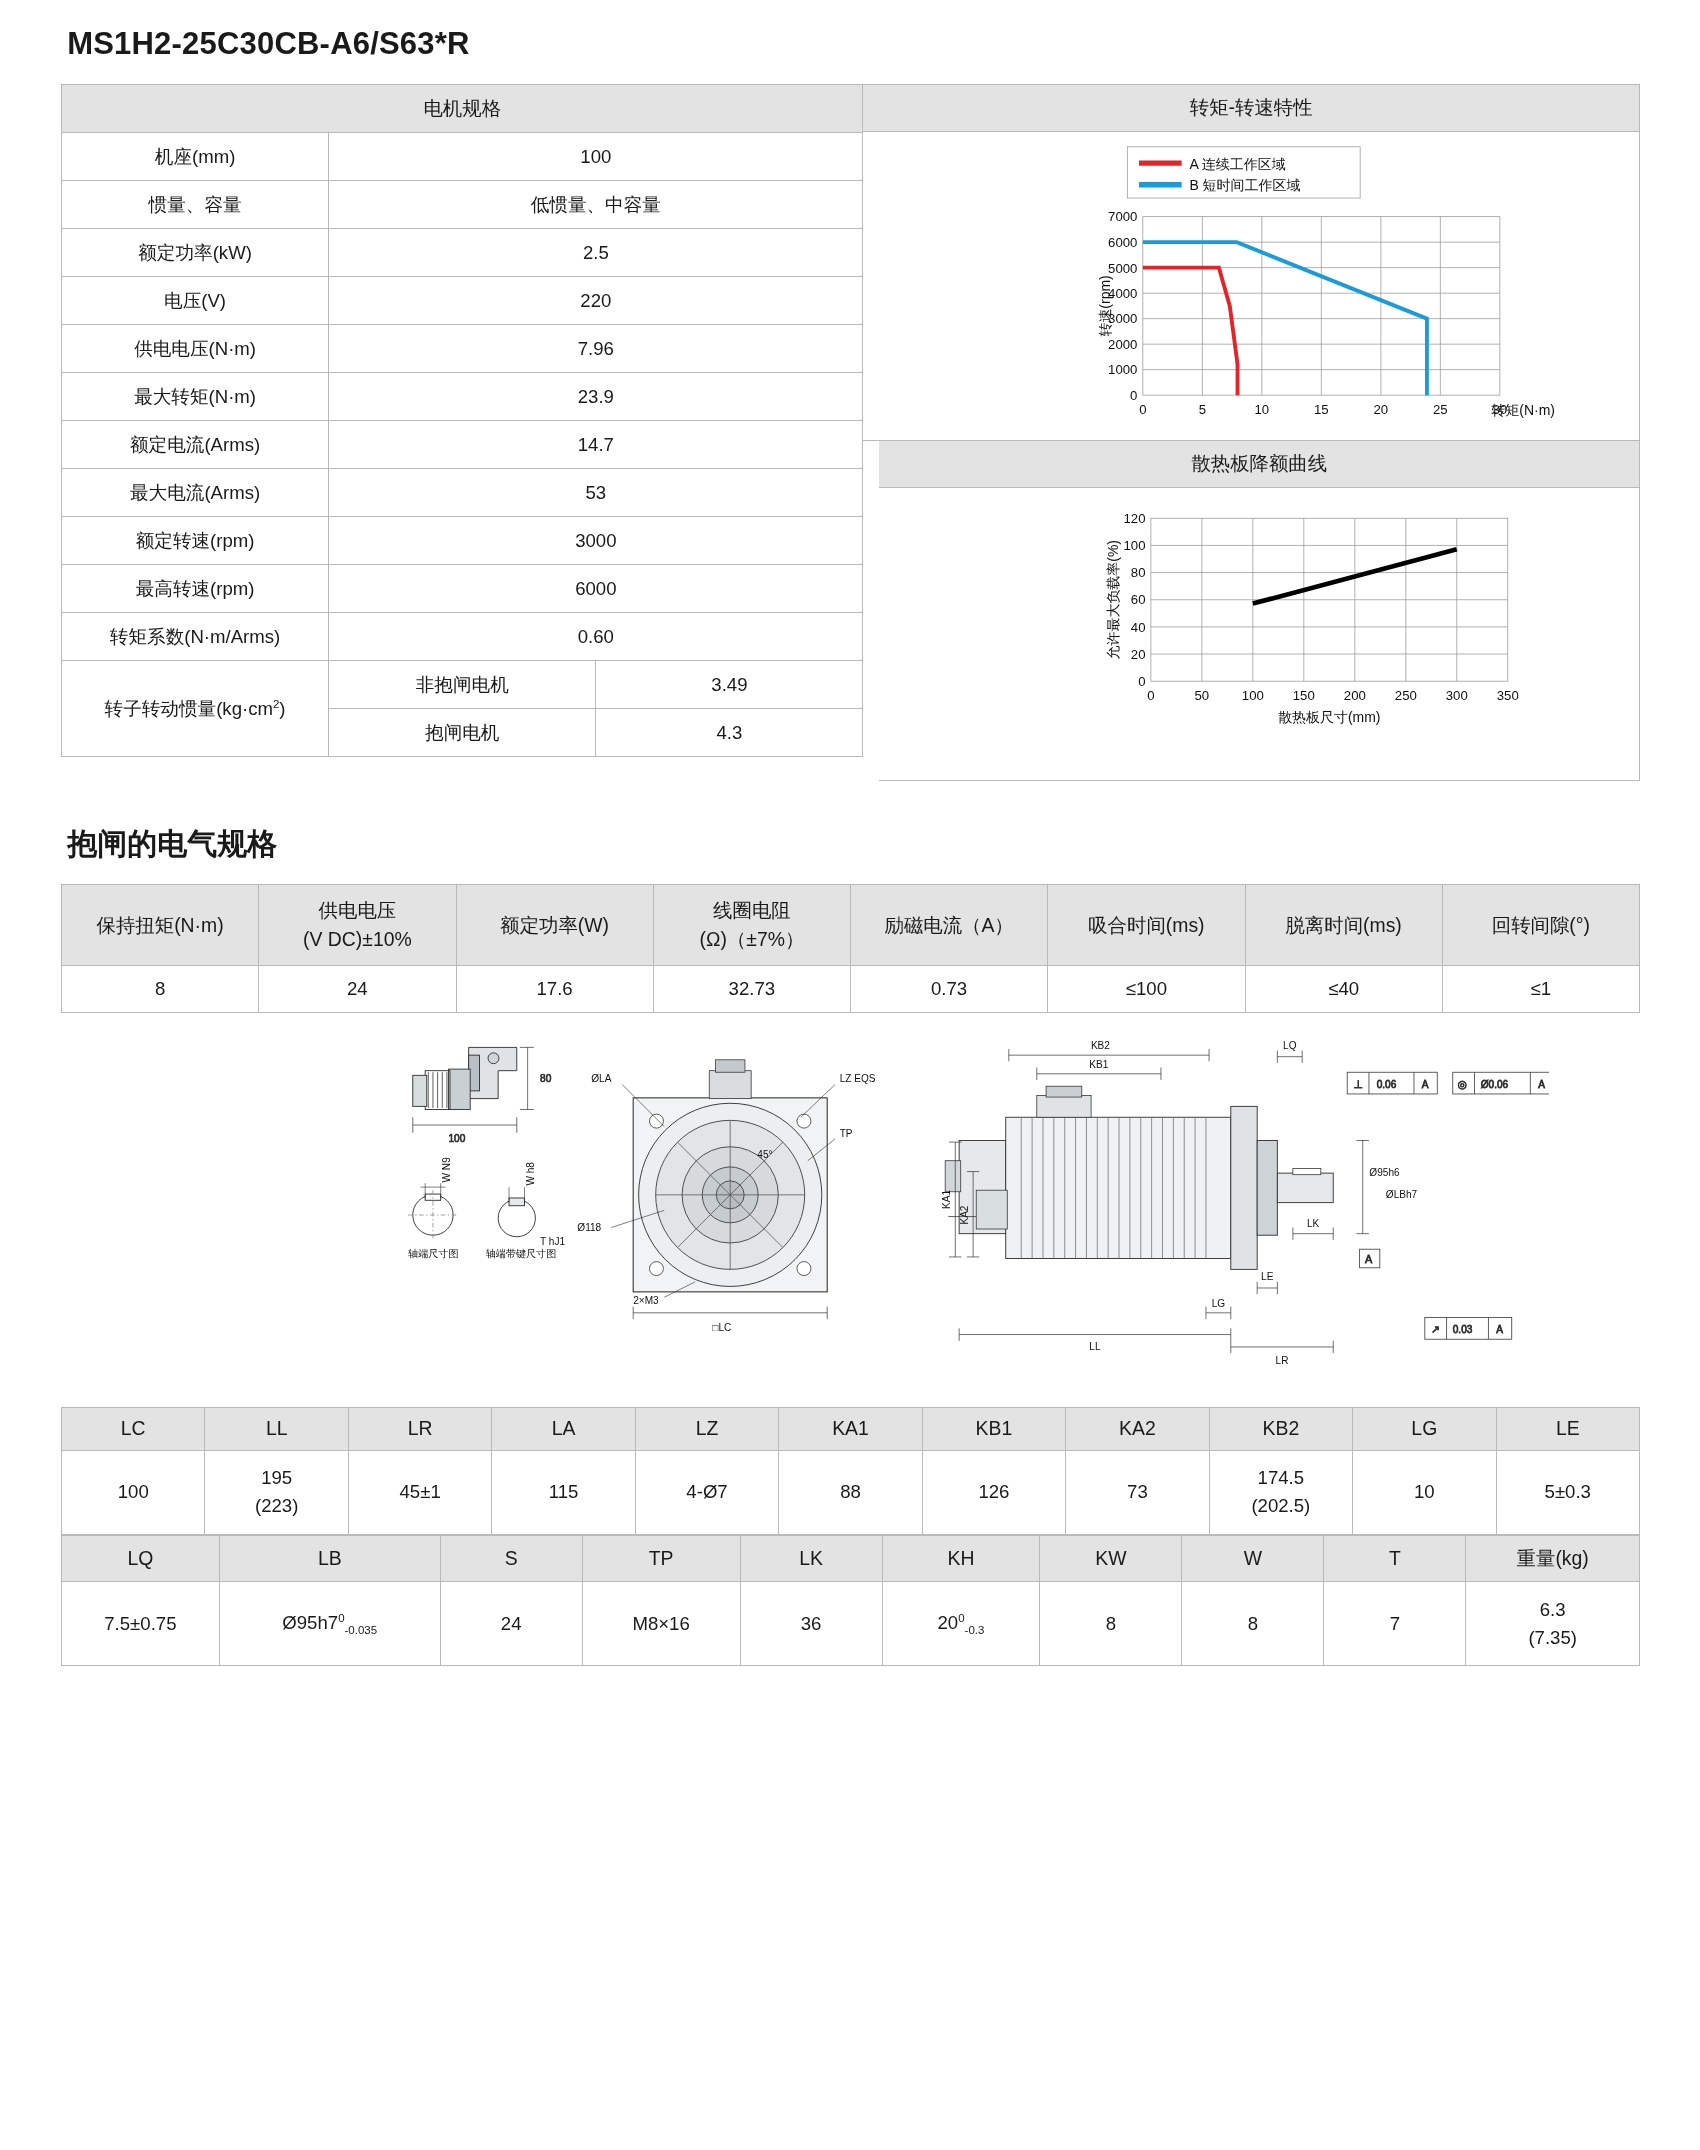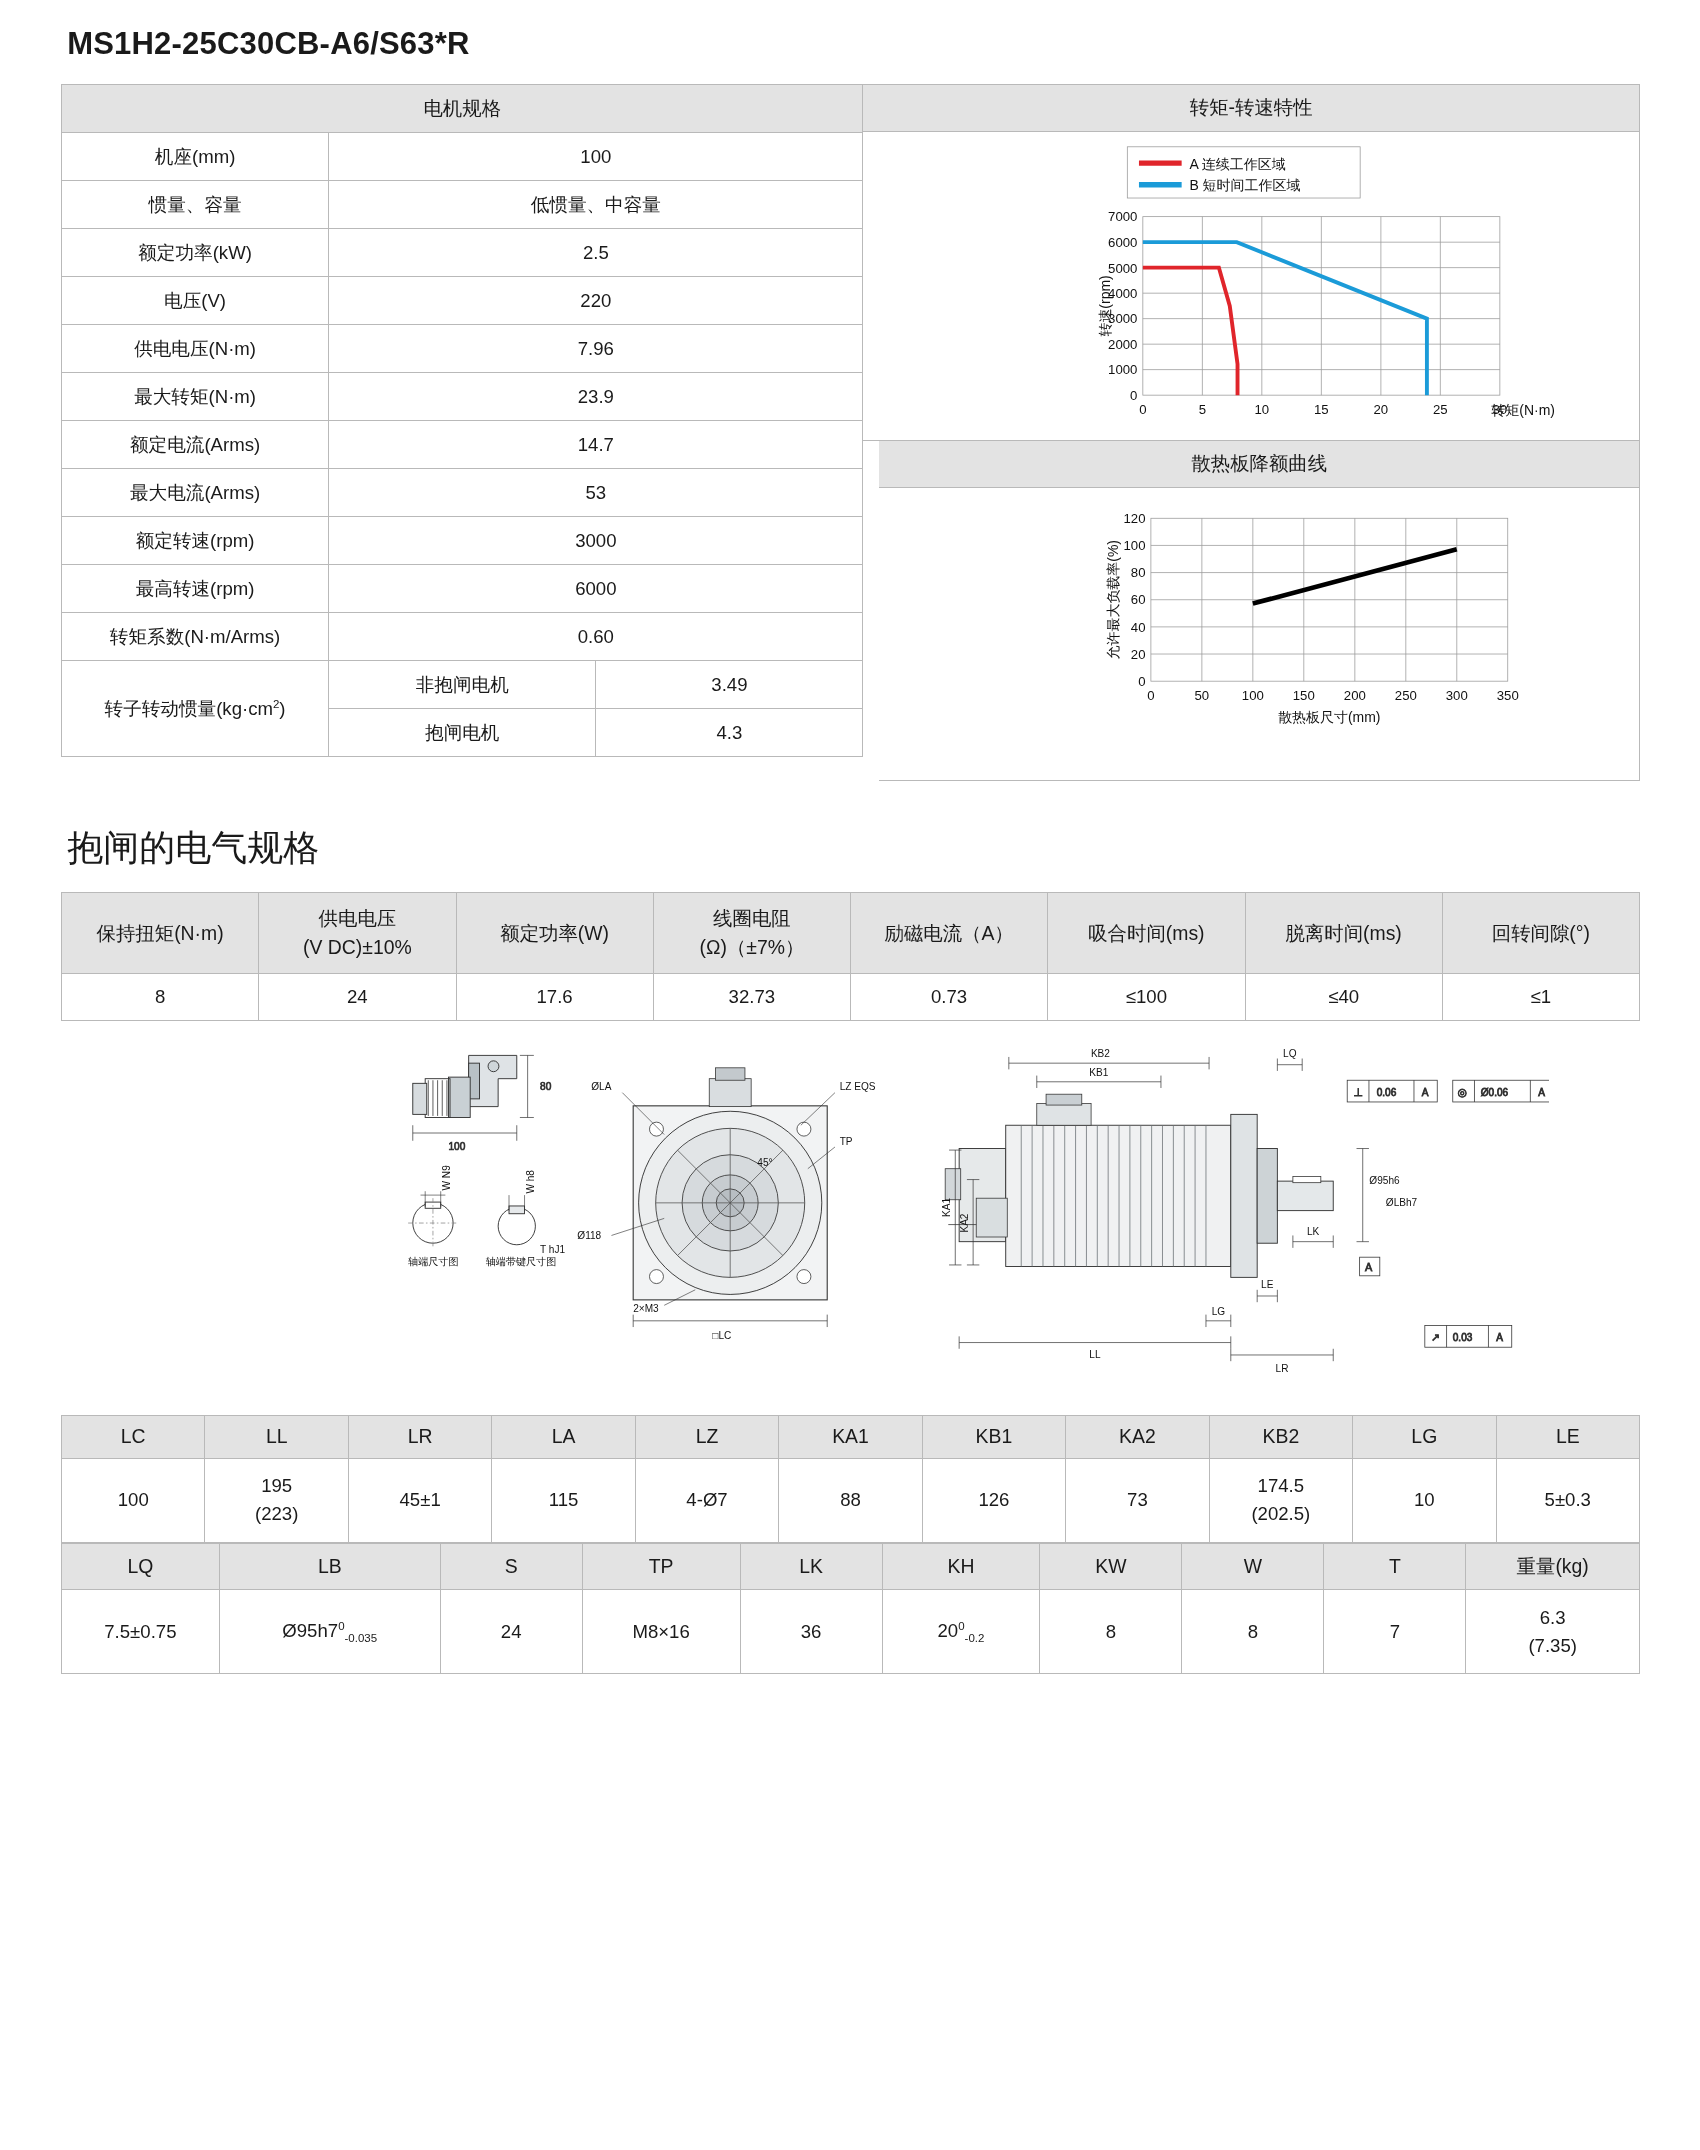--- a/index.html
+++ b/index.html
@@ -17,22 +17,22 @@
     padding: 26px 61px 31px 61px;
     position: relative;
   }
   h1.title {
     font-size: 31px;
     font-weight: bold;
     margin: 0 0 22px 6.2px;
     letter-spacing: 0.2px;
   }
   h2.section {
-    font-size: 36px;
-    font-weight: normal;
+    font-size: 30px;
+    font-weight: bold;
     margin: 43px 0 18.6px 6.2px;
   }
   table {
     border-collapse: collapse;
     width: 100%;
     table-layout: fixed;
     padding-left: 34px;
   }
   td, th {
     border: 0.8px solid #b9b9b9;
@@ -551,21 +551,21 @@
       <th class="hdr" style="width:9%">W</th>
       <th class="hdr" style="width:9%">T</th>
       <th class="hdr" style="width:11%">重量(kg)</th>
     </tr>
     <tr>
       <td class="tall">7.5±0.75</td>
       <td class="tall nowrap"><span>Ø95h7</span><sup>0</sup><sub>-0.035</sub></td>
       <td class="tall">24</td>
       <td class="tall">M8×16</td>
       <td class="tall">36</td>
-      <td class="tall nowrap"><span>20</span><sup>0</sup><sub>-0.2</sub></td>
+      <td class="tall nowrap"><span>20</span><sup>0</sup><sub>-0.3</sub></td>
       <td class="tall">8</td>
       <td class="tall">8</td>
       <td class="tall">7</td>
       <td class="tall"><span>6.3</span><br><span>(7.35)</span></td>
     </tr>
   </tbody>
     </table>
 
 </div>
 

